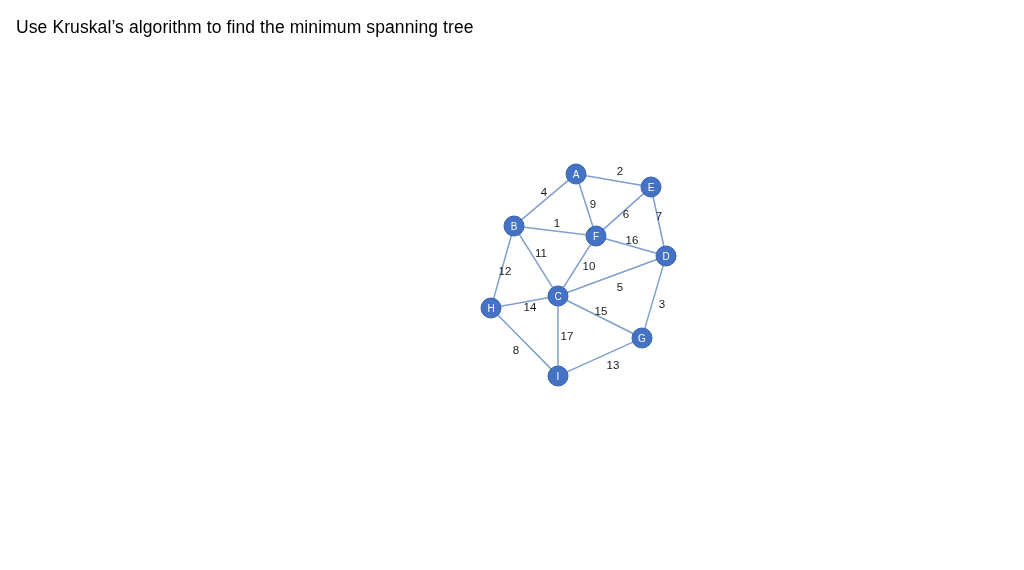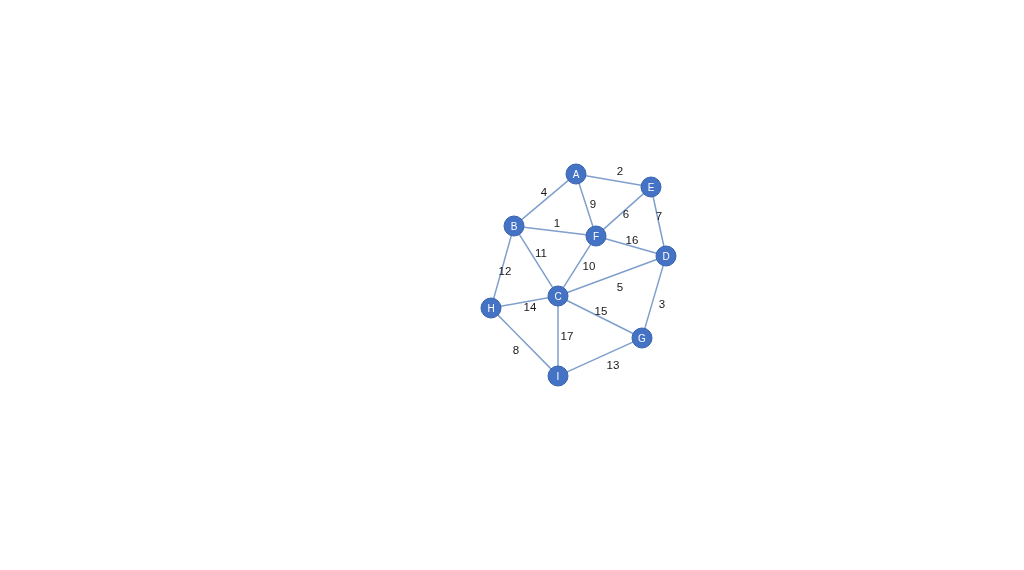--- a/index.html
+++ b/index.html
@@ -70,20 +70,21 @@
     text-anchor: middle;
     dominant-baseline: central;
     font-weight: 400;
   }
 </style>
 </head>
 <body>
 
 <div id="slide">
 
+  <div id="title">Use Kruskal’s algorithm to find the minimum spanning tree</div>
 
   <div id="graph-wrap">
     <svg id="graph" viewBox="0 0 1024 570" xmlns="http://www.w3.org/2000/svg">
       <g id="edges-layer">
           <line x1="585.8530802039965" y1="175.70786723535937" x2="641.1469197960035" y2="185.29213276464063" class="edge-line" stroke="#7f9fcd"></line>
           <line x1="568.338084568742" y1="180.42612261976473" x2="521.661915431258" y2="219.57387738023527" class="edge-line" stroke="#7f9fcd"></line>
           <line x1="579.0700277992275" y1="183.5170861776055" x2="592.9299722007725" y2="226.4829138223945" class="edge-line" stroke="#7f9fcd"></line>
           <line x1="523.9264587755052" y1="227.2105437531104" x2="586.0735412244948" y2="234.7894562468896" class="edge-line" stroke="#7f9fcd"></line>
           <line x1="519.3217154521834" y1="234.46636549211004" x2="552.6782845478166" y2="287.53363450788993" class="edge-line" stroke="#7f9fcd"></line>
           <line x1="511.29934568850643" y1="235.628419719238" x2="493.70065431149357" y2="298.37158028076203" class="edge-line" stroke="#7f9fcd"></line>

